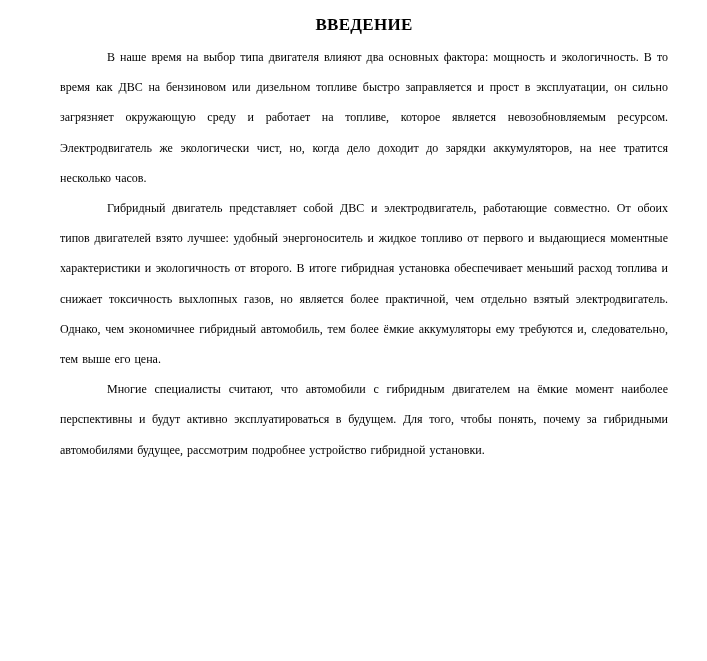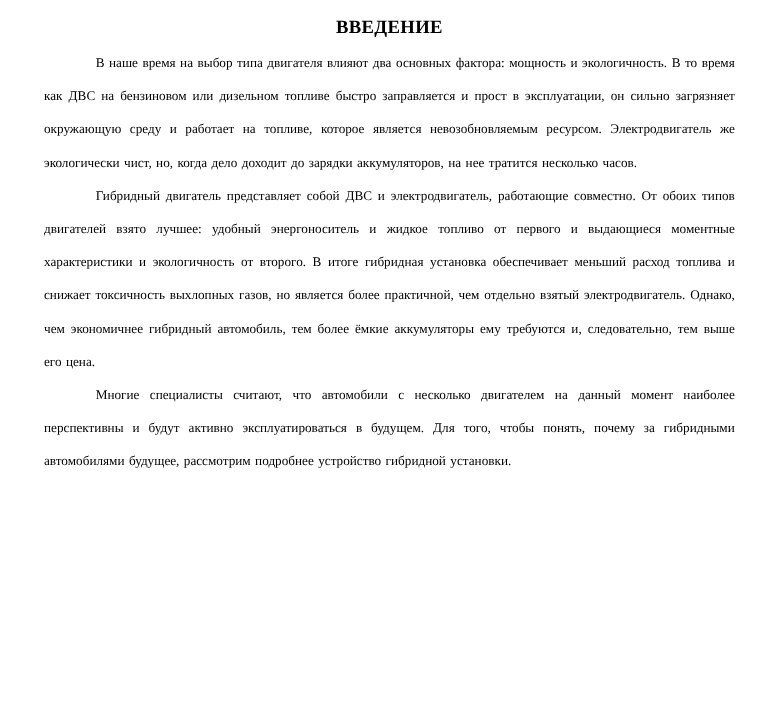--- a/index.html
+++ b/index.html
@@ -5,21 +5,21 @@
     html, body {
       margin: 0;
       padding: 0;
       background: #ffffff;
     }
     .page {
       position: relative;
       width: 707px;
       height: 661px;
       box-sizing: border-box;
-      padding: 10px 39px 8px 40px;
+      padding: 10px 39px 8px 60px;
       background: #ffffff;
       color: #000000;
       font-family: "Liberation Serif", "DejaVu Serif", serif;
       overflow: hidden;
     }
     .doc-title {
       margin: 0 0 2px 0;
       text-align: center;
       font-size: 17px;
       font-weight: bold;
@@ -38,14 +38,14 @@
 </head>
 <body>
 
 <div class="page">
   <h1 class="doc-title">ВВЕДЕНИЕ</h1>
 
   <p class="para">В наше время на выбор типа двигателя влияют два основных фактора: мощность и экологичность. В то время как ДВС на бензиновом или дизельном топливе быстро заправляется и прост в эксплуатации, он сильно загрязняет окружающую среду и работает на топливе, которое является невозобновляемым ресурсом. Электродвигатель же экологически чист, но, когда дело доходит до зарядки аккумуляторов, на нее тратится несколько часов.</p>
 
   <p class="para">Гибридный двигатель представляет собой ДВС и электродвигатель, работающие совместно. От обоих типов двигателей взято лучшее: удобный энергоноситель и жидкое топливо от первого и выдающиеся моментные характеристики и экологичность от второго. В итоге гибридная установка обеспечивает меньший расход топлива и снижает токсичность выхлопных газов, но является более практичной, чем отдельно взятый электродвигатель. Однако, чем экономичнее гибридный автомобиль, тем более ёмкие аккумуляторы ему требуются и, следовательно, тем выше его цена.</p>
 
-  <p class="para">Многие специалисты считают, что автомобили с несколько двигателем на данный момент наиболее перспективны и будут активно эксплуатироваться в будущем. Для того, чтобы понять, почему за гибридными автомобилями будущее, рассмотрим подробнее устройство гибридной установки.</p>
+  <p class="para">Многие специалисты считают, что автомобили с гибридным двигателем на ёмкие момент наиболее перспективны и будут активно эксплуатироваться в будущем. Для того, чтобы понять, почему за гибридными автомобилями будущее, рассмотрим подробнее устройство гибридной установки.</p>
 </div>
 
 </body></html>

